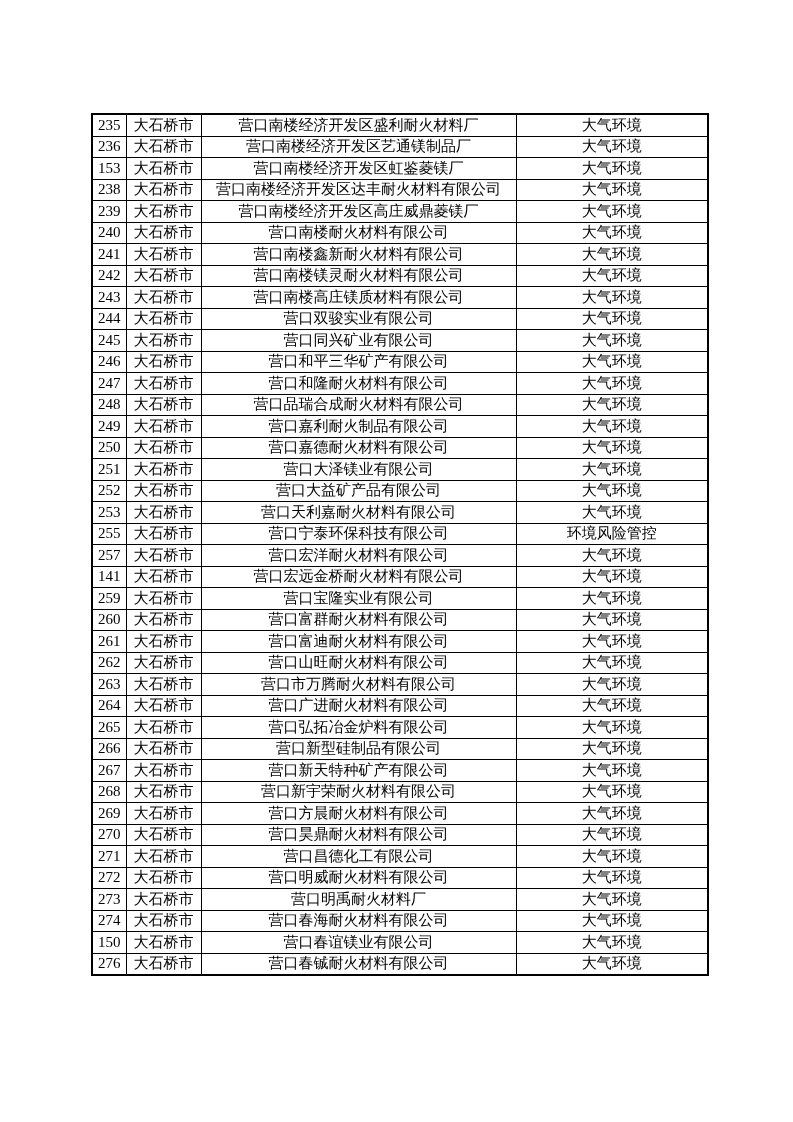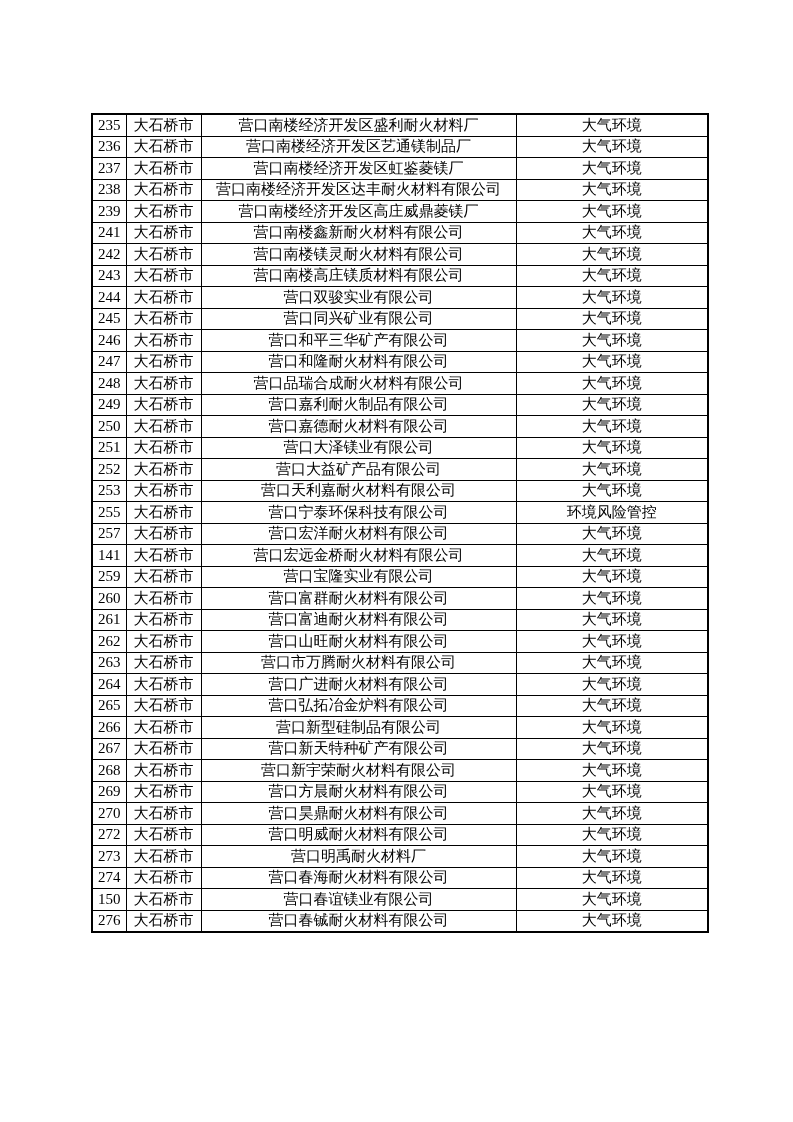--- a/index.html
+++ b/index.html
@@ -61,40 +61,46 @@
   </tr>
 
   <tr>
     <td>236</td>
     <td>大石桥市</td>
     <td>营口南楼经济开发区艺通镁制品厂</td>
     <td>大气环境</td>
   </tr>
 
   <tr>
-    <td>237</td>
+    <td>153</td>
     <td>大石桥市</td>
     <td>营口南楼经济开发区虹鉴菱镁厂</td>
     <td>大气环境</td>
   </tr>
 
   <tr>
     <td>238</td>
     <td>大石桥市</td>
     <td>营口南楼经济开发区达丰耐火材料有限公司</td>
     <td>大气环境</td>
   </tr>
 
   <tr>
     <td>239</td>
     <td>大石桥市</td>
     <td>营口南楼经济开发区高庄威鼎菱镁厂</td>
     <td>大气环境</td>
   </tr>
 
+  <tr>
+    <td>240</td>
+    <td>大石桥市</td>
+    <td>营口南楼耐火材料有限公司</td>
+    <td>大气环境</td>
+  </tr>
 
   <tr>
     <td>241</td>
     <td>大石桥市</td>
     <td>营口南楼鑫新耐火材料有限公司</td>
     <td>大气环境</td>
   </tr>
 
   <tr>
     <td>242</td>
@@ -280,20 +286,26 @@
     <td>大气环境</td>
   </tr>
 
   <tr>
     <td>270</td>
     <td>大石桥市</td>
     <td>营口昊鼎耐火材料有限公司</td>
     <td>大气环境</td>
   </tr>
 
+  <tr>
+    <td>271</td>
+    <td>大石桥市</td>
+    <td>营口昌德化工有限公司</td>
+    <td>大气环境</td>
+  </tr>
 
   <tr>
     <td>272</td>
     <td>大石桥市</td>
     <td>营口明威耐火材料有限公司</td>
     <td>大气环境</td>
   </tr>
 
   <tr>
     <td>273</td>

